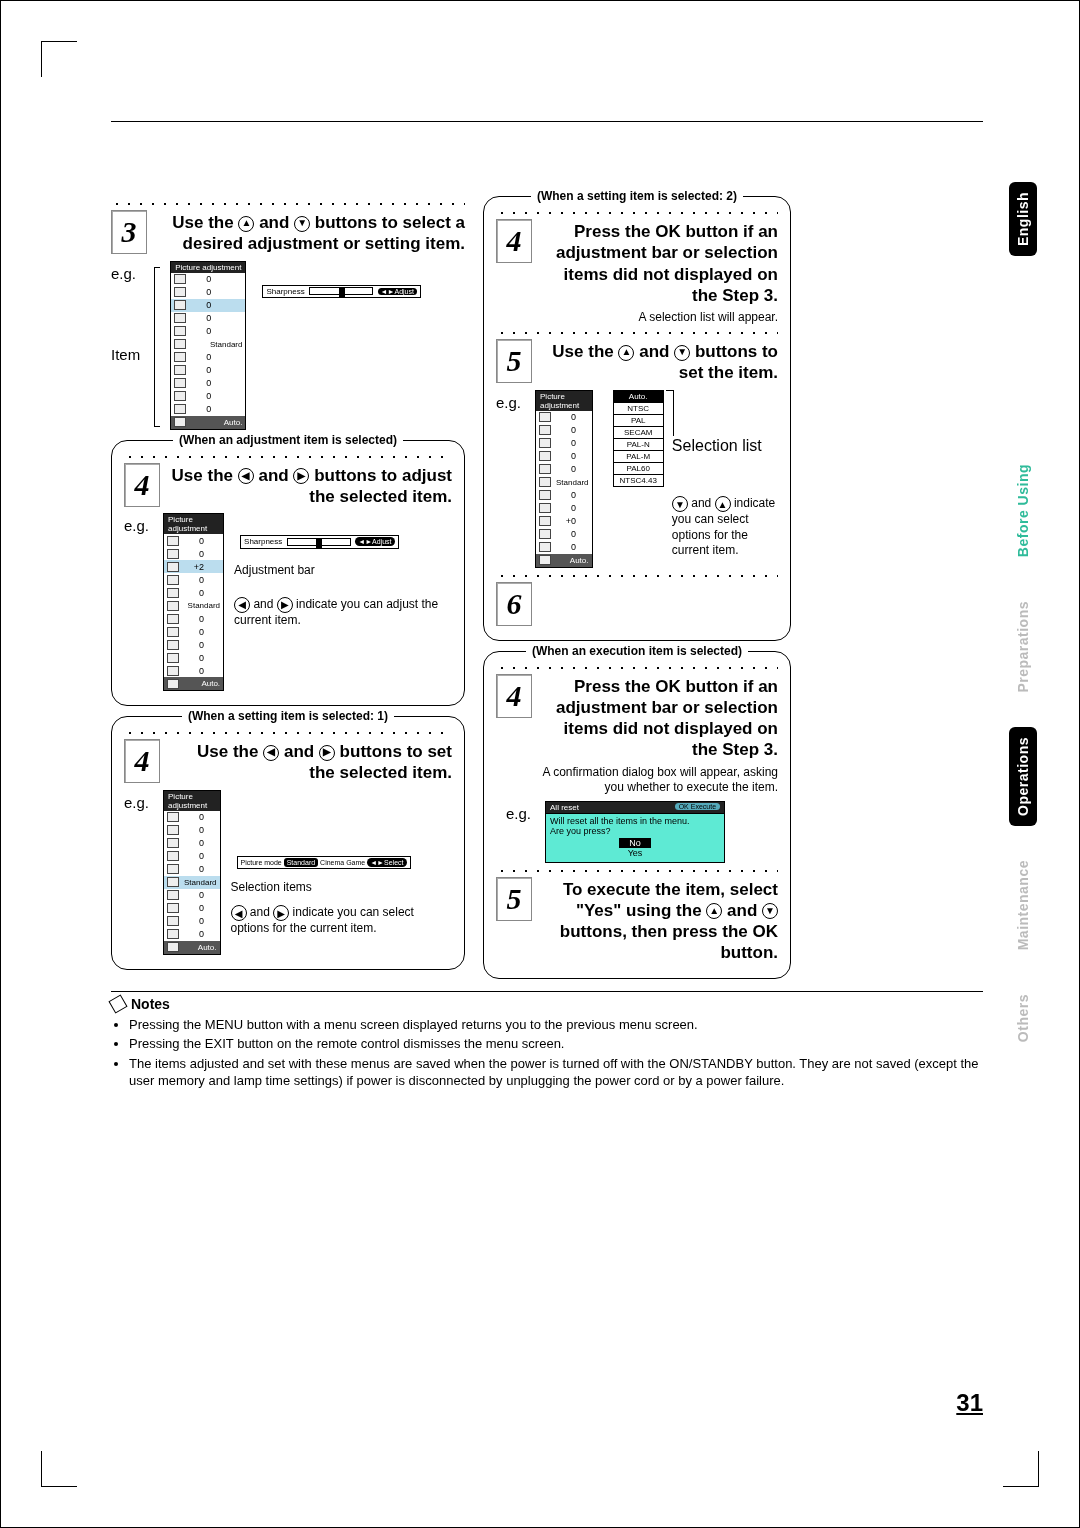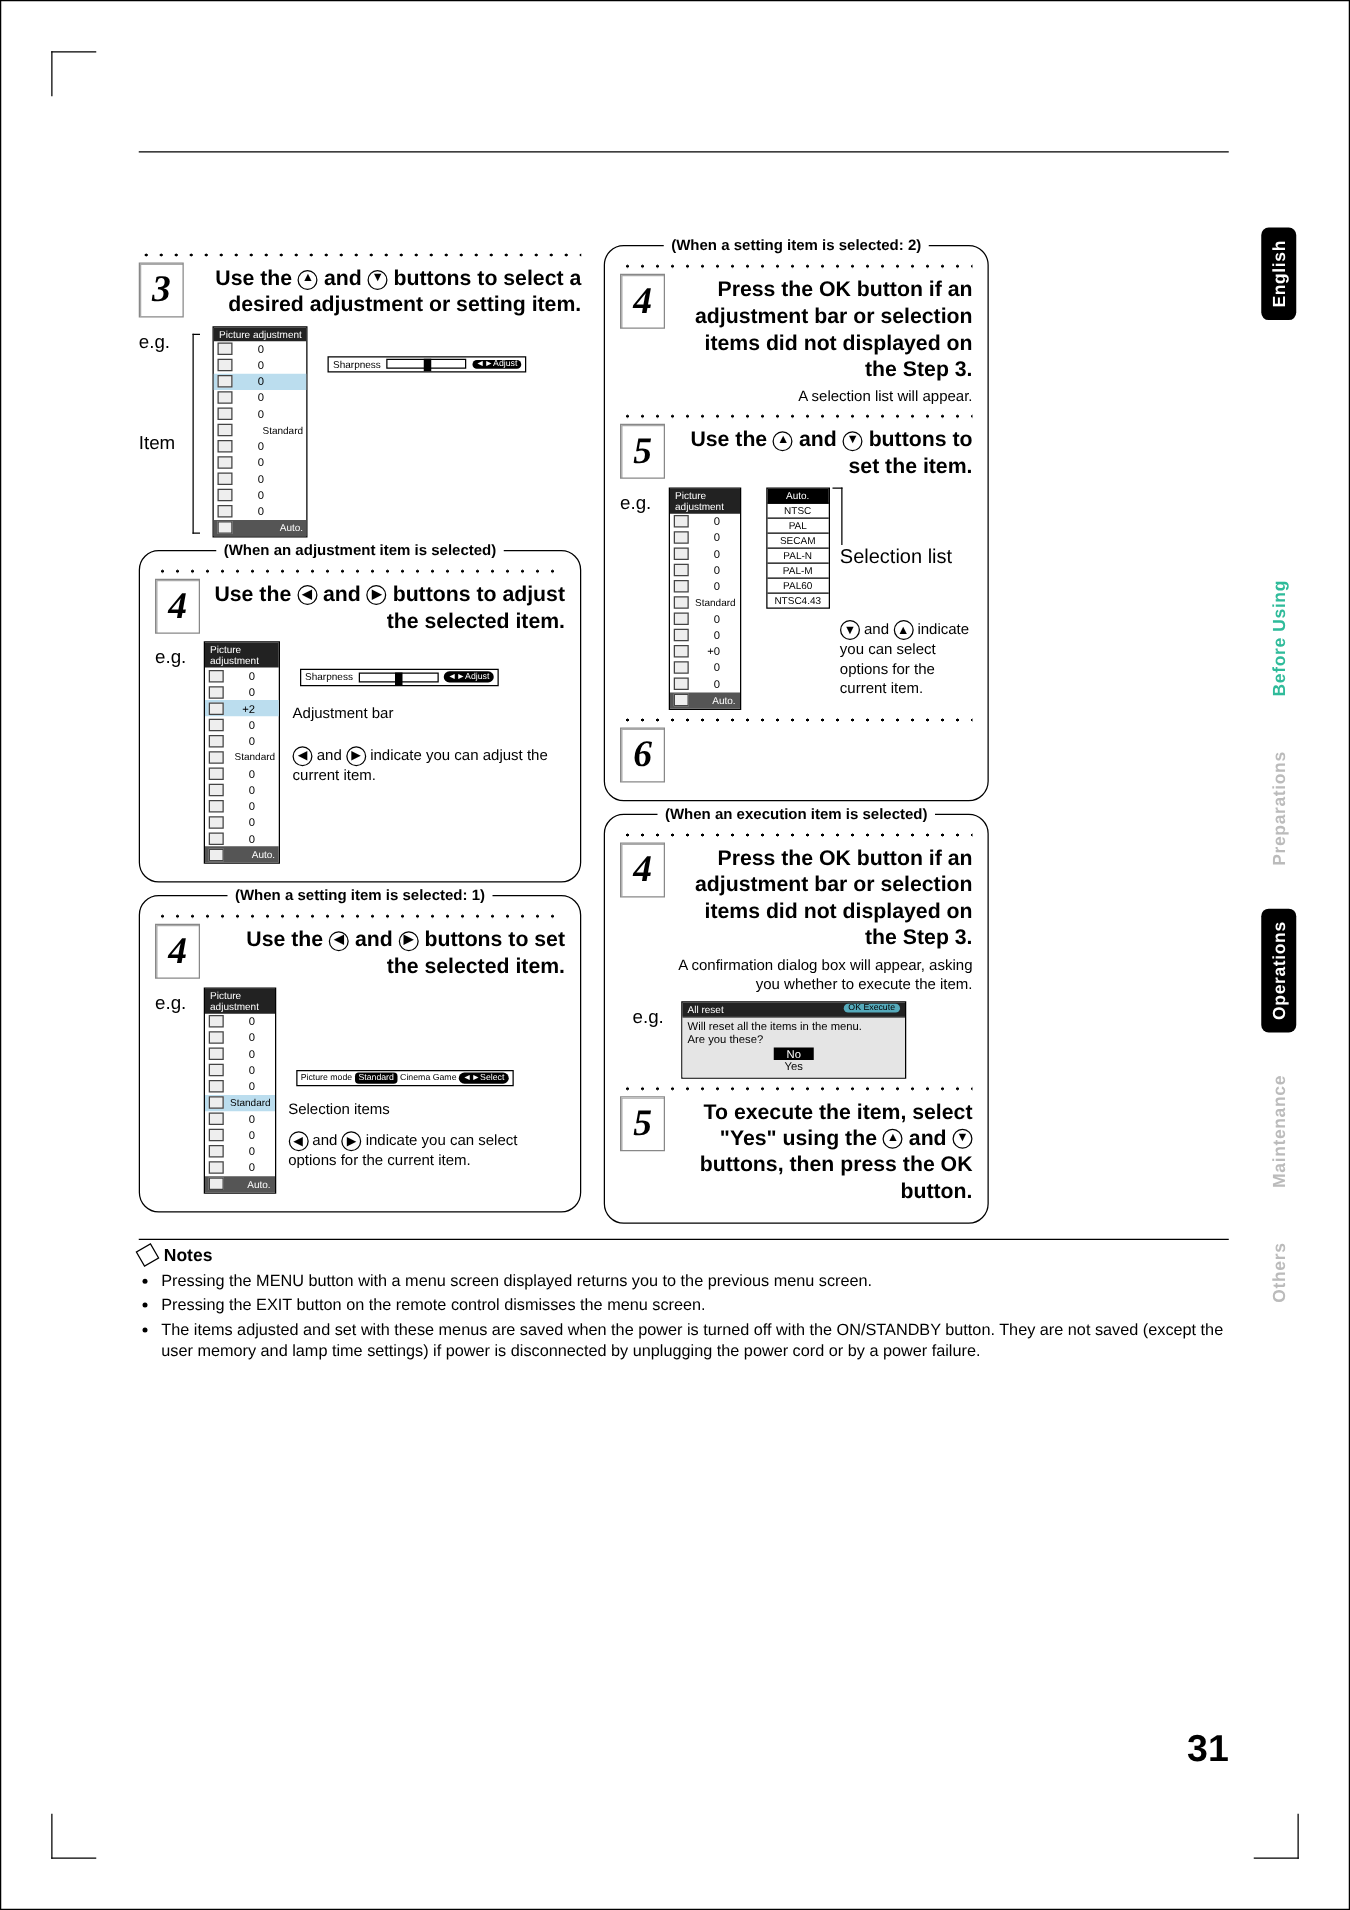--- a/index.html
+++ b/index.html
@@ -60,22 +60,23 @@
   .tab-english { background: #000; color: #fff; }
   .tab-before  { color: #2fbb9a; }
   .tab-prep    { color: #bbb; }
   .tab-ops     { background: #000; color: #fff; }
   .tab-maint   { color: #bbb; }
   .tab-others  { color: #bbb; }
 
   .page-number {
     position: absolute;
     right: 0; bottom: -10px;
-    font-size: 30px;
+    font-size: 24px;
     font-weight: bold;
+    text-decoration: underline;
   }
 
   
   .dots {
     height: 8px;
     background-image: radial-gradient(circle, #000 1px, transparent 1.4px);
     background-size: 12px 8px;
     background-repeat: repeat-x;
     background-position: left center;
     margin: 4px 0 2px 0;
@@ -250,21 +251,21 @@
     width: 180px;
   }
   .dialog .dlg-title { background: #222; color: #fff; padding: 1px 4px; font-size: 8px;}
   .dialog .dlg-title .pill {
     float: right; background: #5ab; color: #000;
     border-radius: 5px; padding: 0 4px; font-size: 7px;
   }
   .dialog .dlg-body {
     border-top: 1px solid #000;
     padding: 2px 4px 4px 4px;
-    background: #e5e5e5;
+    background: #5eead4;
   }
   .dialog .opt {
     text-align: center;
     margin-top: 2px;
   }
   .dialog .opt.hi { background: #000; color: #fff; display: inline-block; padding: 0 10px; }
   .dialog .opt-row { text-align: center; }
 
   .notes-head {
     display: flex;
@@ -708,21 +709,21 @@
 
           <div class="figure-row" style="justify-content:flex-start; margin-left:10px">
             <span class="eg-label">e.g.</span>
             <div class="dialog">
               <div class="dlg-title">
                 <span>All reset</span>
                 <span class="pill"><span>OK</span> <span>Execute</span></span>
               </div>
               <div class="dlg-body">
                 <div>Will reset all the items in the menu.</div>
-                <div>Are you these?</div>
+                <div>Are you press?</div>
                 <div class="opt-row"><span class="opt hi">No</span></div>
                 <div class="opt-row"><span class="opt">Yes</span></div>
               </div>
             </div>
           </div>
 
           <div class="dots"></div>
           <div class="step">
             <div class="step-num">5</div>
             <div class="step-text">

